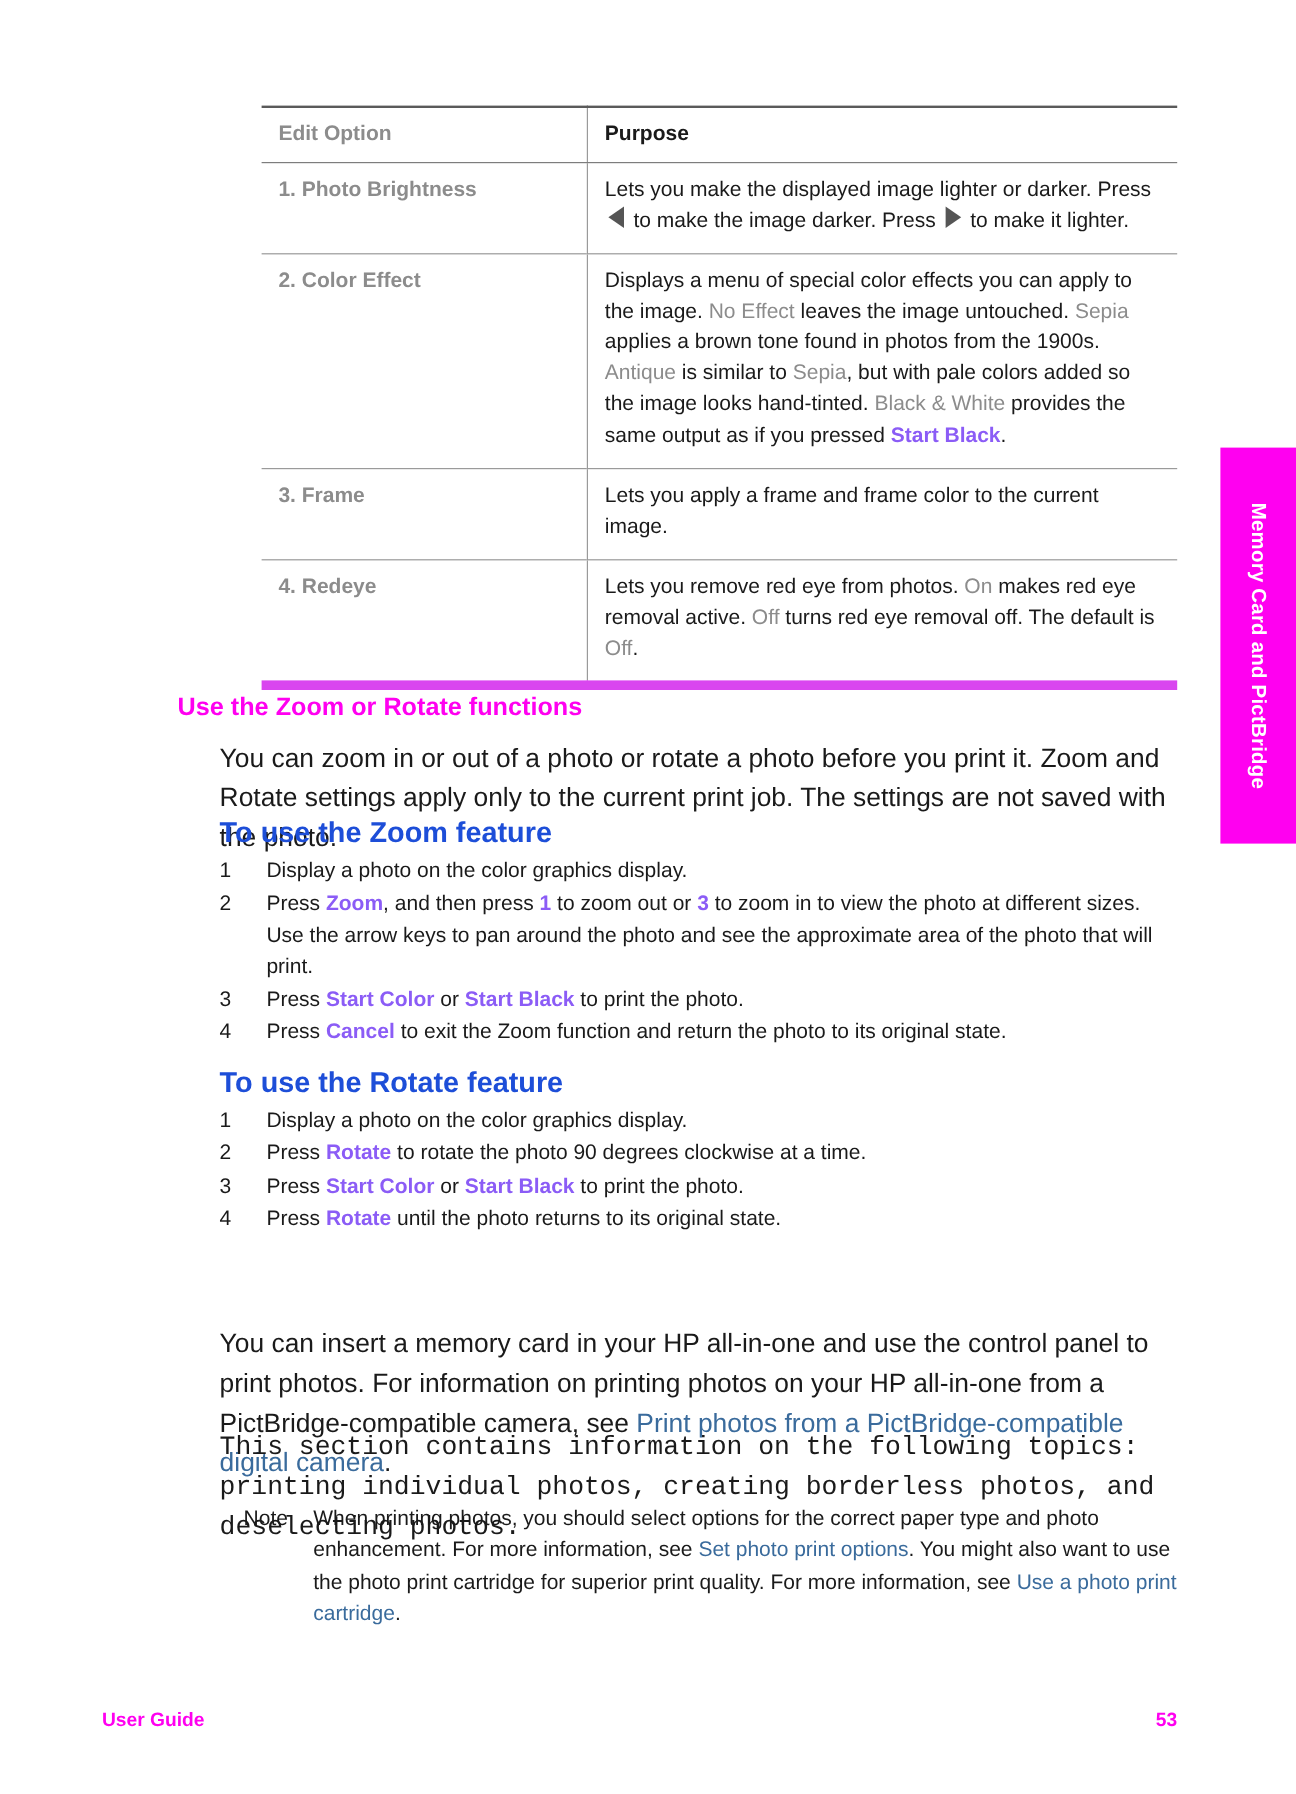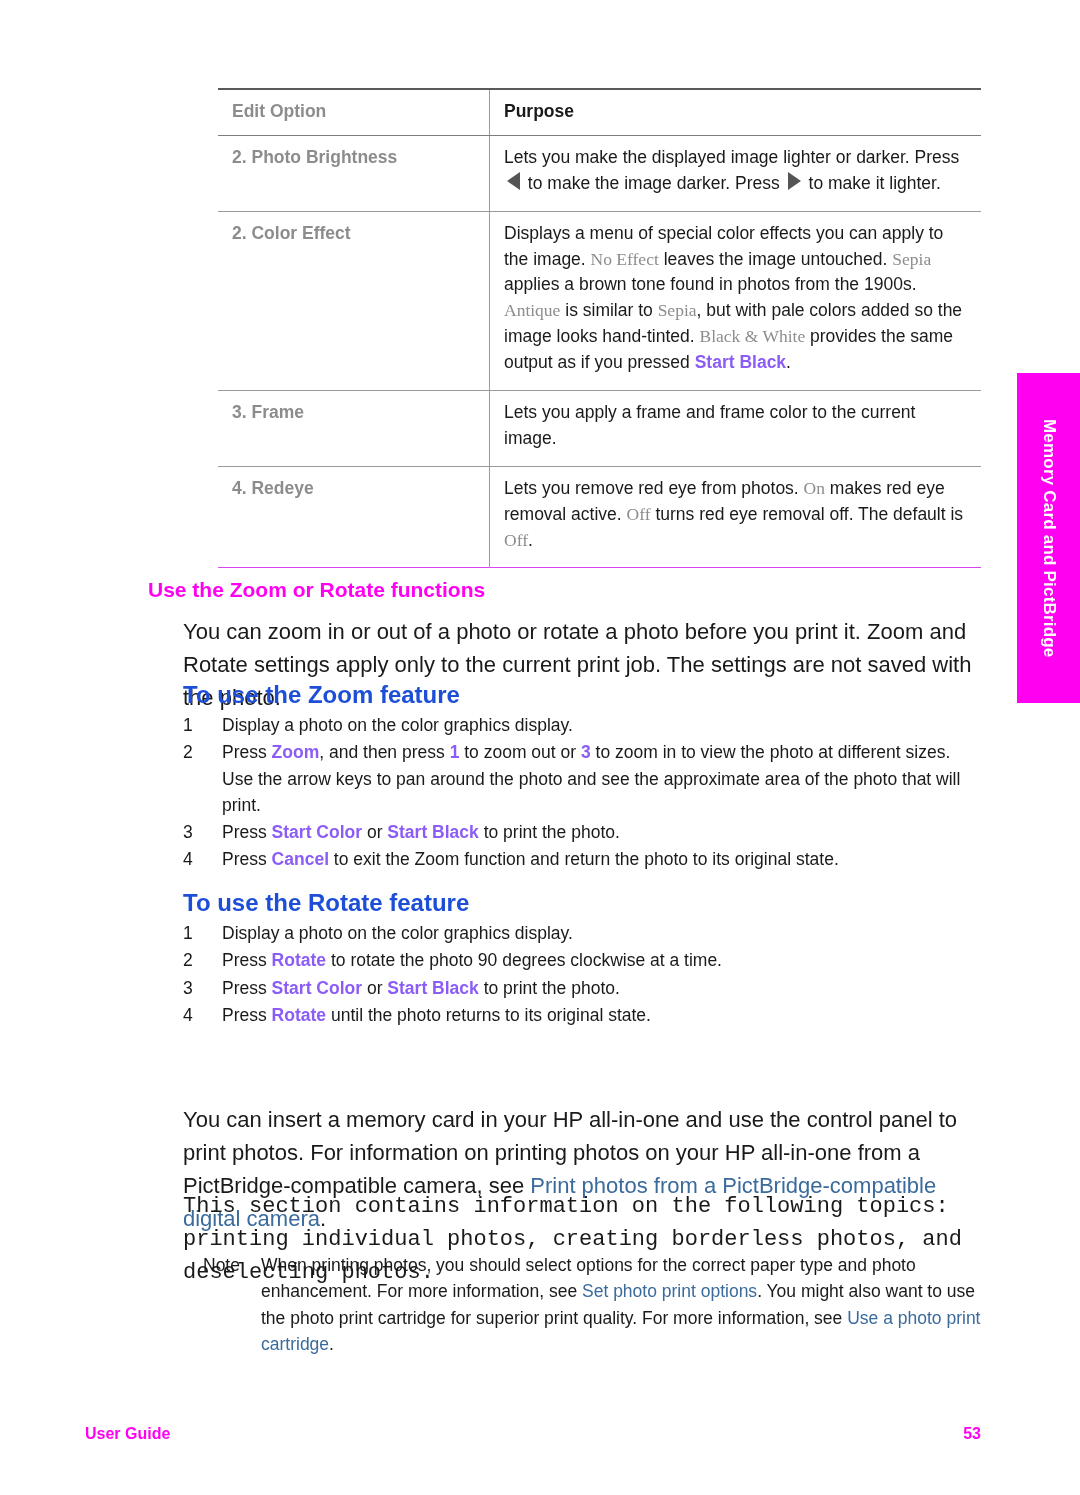--- a/index.html
+++ b/index.html
@@ -11,21 +11,21 @@
     width: 1080px;
     height: 1495px;
     position: relative;
     font-family: "Liberation Sans", sans-serif;
     color: #1a1a1a;
     overflow: hidden;
   }
 
   
   .magenta { color: #8b5cf6; font-weight: bold; }
-  .gray-em { color: #8c8c8c; font-family: Liberation Serif, serif; }
+  .gray-em { color: #8c8c8c; }
   .xref { color: #3a6b9c; }
   .tri-left, .tri-right {
     display: inline-block;
     width: 0; height: 0;
     vertical-align: -1px;
     margin: 0 3px;
   }
   .tri-left  { border-top: 9px solid transparent; border-bottom: 9px solid transparent; border-right: 13px solid #555555; }
   .tri-right { border-top: 9px solid transparent; border-bottom: 9px solid transparent; border-left: 13px solid #555555; }
 
@@ -60,21 +60,21 @@
   }
 
   
   #edit-options-table {
     position: absolute;
     left: 218px;
     top: 88px;
     width: 763px;
     border-collapse: collapse;
     border-top: 2px solid #5a5a5a;
-    border-bottom: 1px solid #d946ef;
+    border-bottom: 8px solid #d946ef;
   }
   #edit-options-table td,
   #edit-options-table th {
     vertical-align: top;
     padding: 9px 14px 14px 14px;
     font-size: 17.5px;
     line-height: 1.48;
     text-align: left;
   }
   #edit-options-table th {
@@ -188,21 +188,21 @@
 
   <table id="edit-options-table">
     <thead>
       <tr>
         <th class="col-opt">Edit Option</th>
         <th class="col-purpose">Purpose</th>
       </tr>
     </thead>
     <tbody>
         <tr>
-          <td class="col-opt">2. Photo Brightness</td>
+          <td class="col-opt">1. Photo Brightness</td>
           <td class="col-purpose"><span>Lets you make the displayed image lighter or darker. Press </span><span class="tri-left"></span><span> to make the image darker. Press </span><span class="tri-right"></span><span> to make it lighter.</span></td>
         </tr>
         <tr>
           <td class="col-opt">2. Color Effect</td>
           <td class="col-purpose"><span>Displays a menu of special color effects you can apply to the image. </span><span class="gray-em">No Effect</span><span> leaves the image untouched. </span><span class="gray-em">Sepia</span><span> applies a brown tone found in photos from the 1900s. </span><span class="gray-em">Antique</span><span> is similar to </span><span class="gray-em">Sepia</span><span>, but with pale colors added so the image looks hand-tinted. </span><span class="gray-em">Black &amp; White</span><span> provides the same output as if you pressed </span><span class="magenta">Start Black</span><span>.</span></td>
         </tr>
         <tr>
           <td class="col-opt">3. Frame</td>
           <td class="col-purpose"><span>Lets you apply a frame and frame color to the current image.</span></td>
         </tr>

